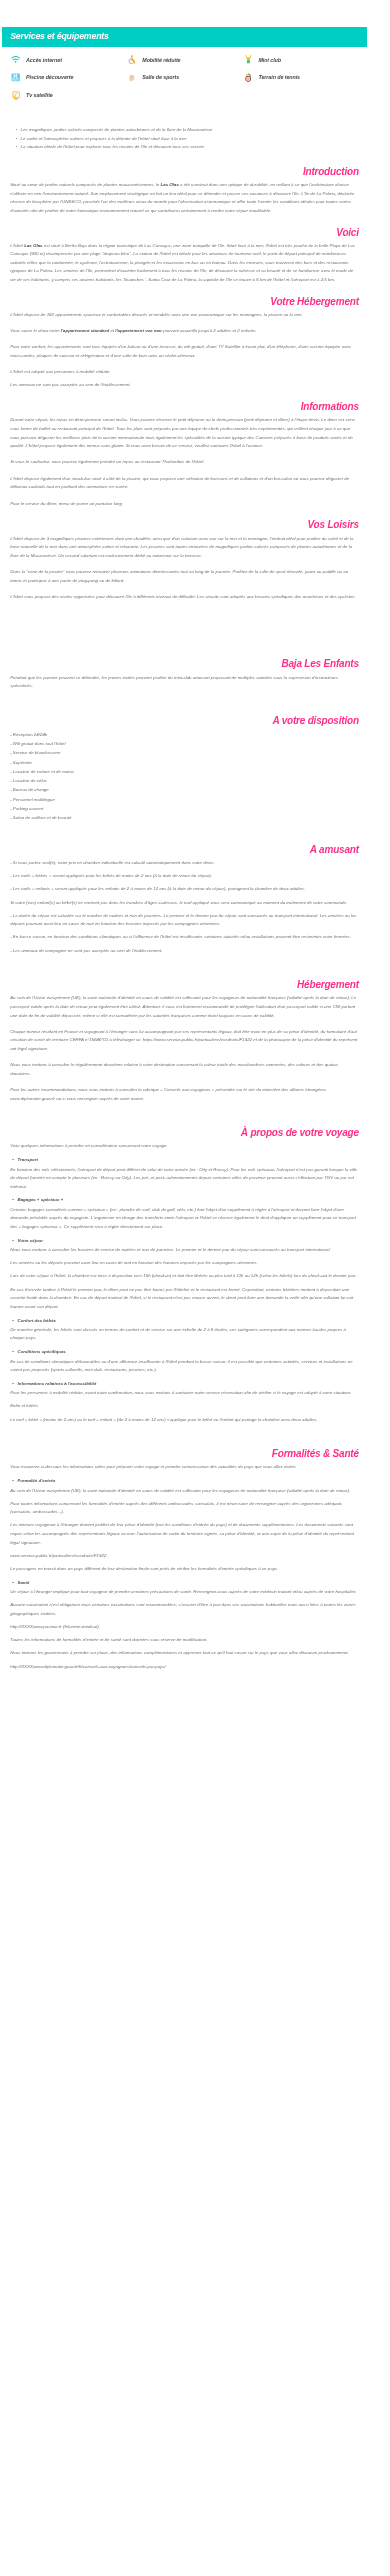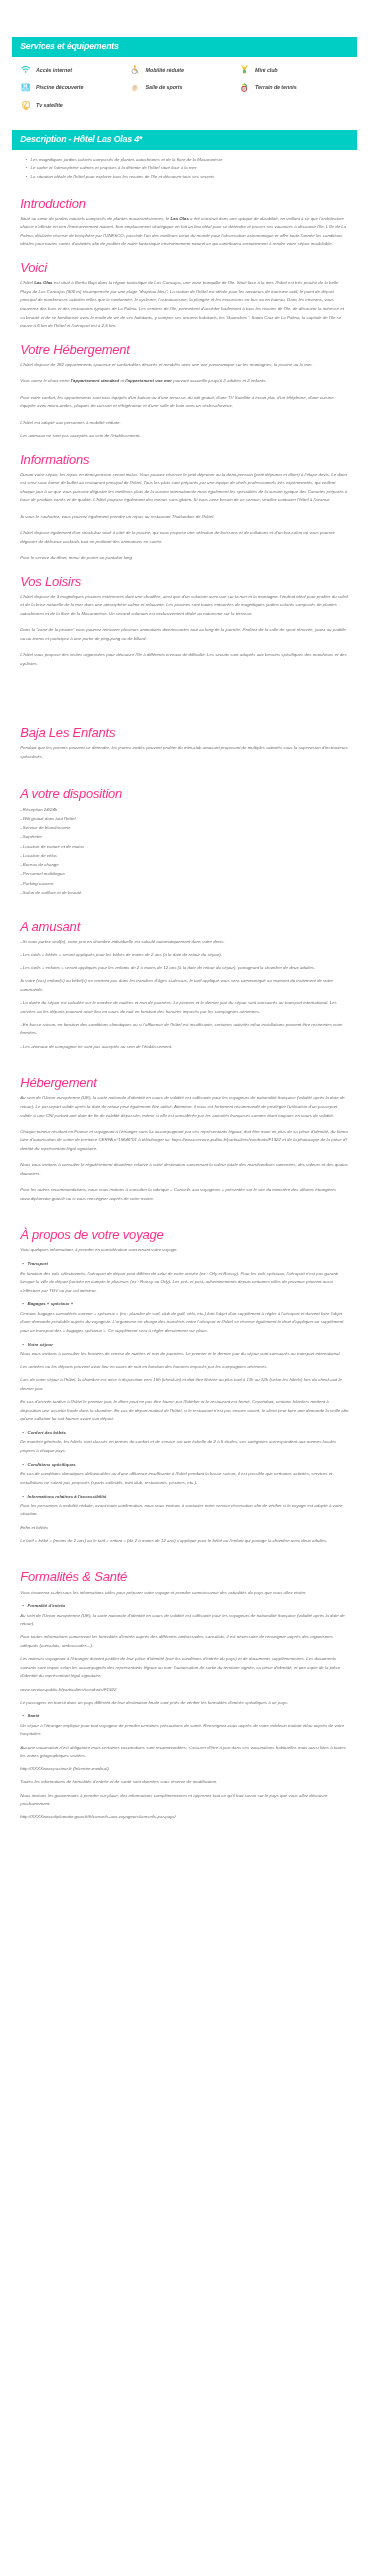--- a/index.html
+++ b/index.html
@@ -9,21 +9,21 @@
     padding: 0;
     background: #ffffff;
   }
   body {
     width: 391px;
     font-family: "Liberation Sans", sans-serif;
     color: #58595b;
   }
   .page {
     width: 369px;
-    padding: 12px;
+    padding: 2px;
     position: relative;
   }
   .spacer-top { height: 25px; }
 
   
   .banner {
     background: #00cec4;
     color: #ffffff;
     font-family: "Liberation Sans", sans-serif;
     font-style: italic;
@@ -88,25 +88,26 @@
     top: 0;
     color: #6d6e71;
     font-size: 4.4px;
   }
 
   
   h2.pink {
     color: #ff2e88;
     font-family: "Liberation Sans", sans-serif;
     font-style: italic;
-    font-weight: normal;
-    font-size: 13px;
+    font-weight: bold;
+    font-size: 10px;
     margin: 11.3px 0 4.1px 0;
     padding: 0 8.2px;
     letter-spacing: -0.2px;
+    text-align: right;
   }
 
   
   p.body {
     font-size: 4.4px;
     font-style: italic;
     color: #6d6e71;
     line-height: 1.95;
     margin: 0 0 4.6px 0;
     padding: 0 8.2px;
@@ -245,21 +246,20 @@
           <circle cx="6" cy="11.5" r="1.5" fill="#f0a500"></circle>
           <path d="M5 16.5 L13 16.5 M7 18.5 L11 18.5" stroke="#f0a500" stroke-width="1.4" stroke-linecap="round"></path>
         </svg>
       </span>
       <span class="service-label">Tv satellite</span>
     </div>
   </div>
 
   <div style="height:9.3px"></div>
 
-  <div class="banner">Description - Hôtel Las Olas 4*</div>
 
   <ul class="bullets">
     <li>Les magnifiques jardins colorés composés de plantes autochtones et de la flore de la Macaronésie</li>
     <li>Le cadre et l'atmosphère calmes et propices à la détente de l'hôtel situé face à la mer</li>
     <li>La situation idéale de l'hôtel pour explorer tous les recoins de l'île et découvrir tous ses secrets</li>
   </ul>
 
   <h2 class="pink">Introduction</h2>
   <p class="body">Situé au cœur de jardins naturels composés de plantes macaronésiennes, le <b>Las Olas</b> a été construit dans une optique de durabilité, en veillant à ce que l'architecture choisie n'affecte en rien l'environnement naturel. Son emplacement stratégique en fait un lieu idéal pour se détendre et passer ses vacances à découvrir l'île. L'île de La Palma, déclarée réserve de biosphère par l'UNESCO, possède l'un des meilleurs cieux du monde pour l'observation astronomique et offre toute l'année les conditions idéales pour toutes sortes d'activités afin de profiter de notre fantastique environnement naturel ce qui contribuera certainement à rendre votre séjour inoubliable.</p>
 

